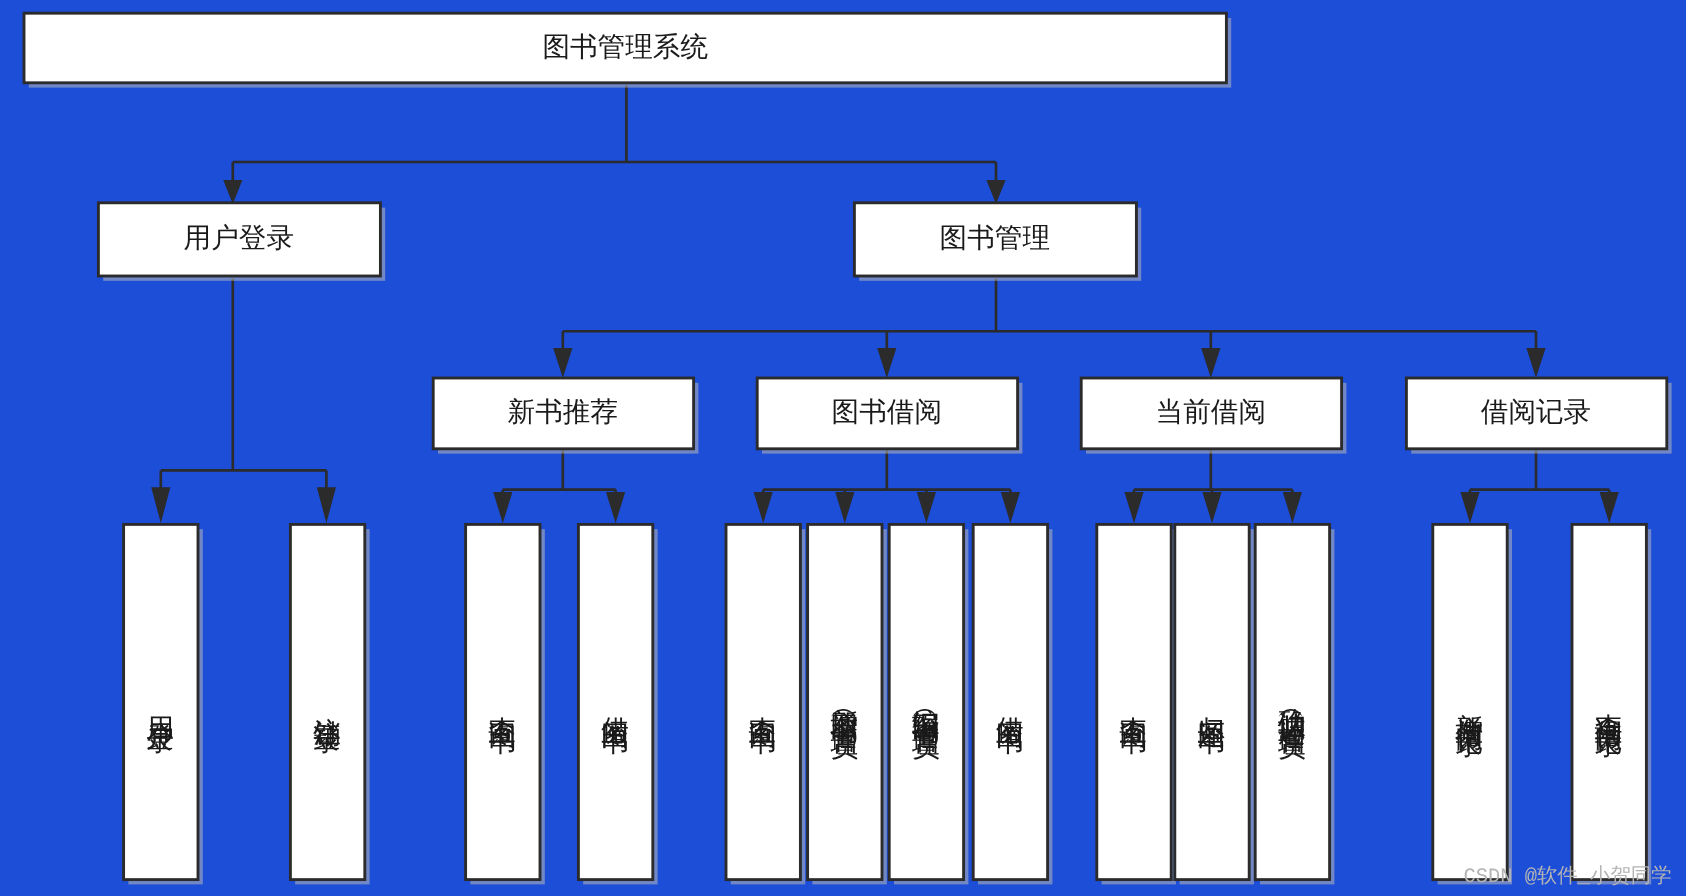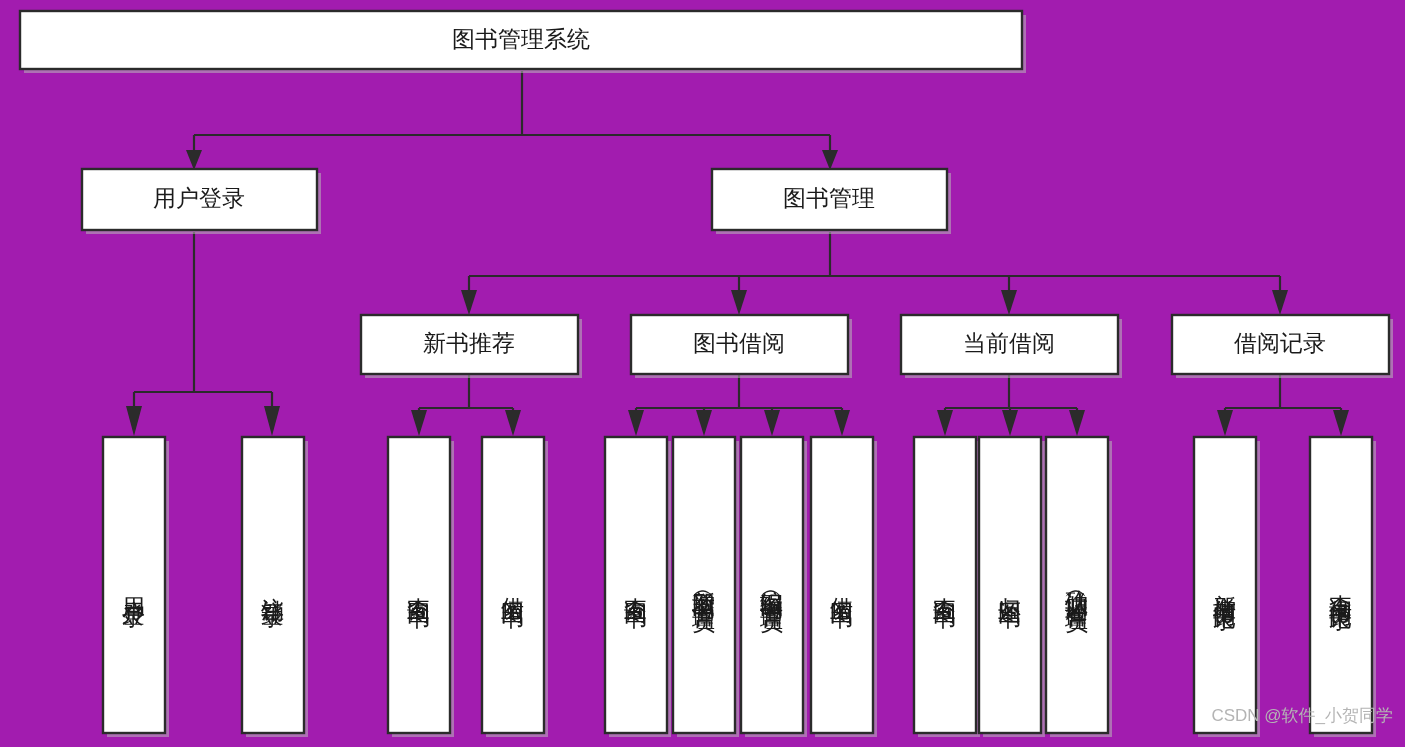--- a/index.html
+++ b/index.html
@@ -7,21 +7,21 @@
     padding: 0;
     background: #ffffff;
   }
   body {
     font-family: "Liberation Sans", "DejaVu Sans", sans-serif;
   }
   #diagram-root {
     position: relative;
     width: 1405px;
     height: 747px;
-    background: #a21caf;
+    background: #1d4ed8;
     overflow: hidden;
   }
   svg.flow {
     position: absolute;
     left: 0;
     top: 0;
     width: 1405px;
     height: 747px;
     display: block;
   }
@@ -54,22 +54,22 @@
     font-family: "Liberation Sans", "DejaVu Sans", sans-serif;
     fill: #1a1a1a;
     font-size: 23px;
     text-anchor: middle;
     writing-mode: vertical-rl;
     letter-spacing: 3px;
   }
   .watermark {
     position: absolute;
     right: 12px;
-    bottom: 20px;
-    font-family: Liberation Sans, sans-serif;
+    bottom: 6px;
+    font-family: Liberation Mono, monospace;
     font-size: 17px;
     color: #b4b4b4;
     white-space: nowrap;
     user-select: none;
   }
 </style>
 </head>
 <body>
 
 <div id="diagram-root">

